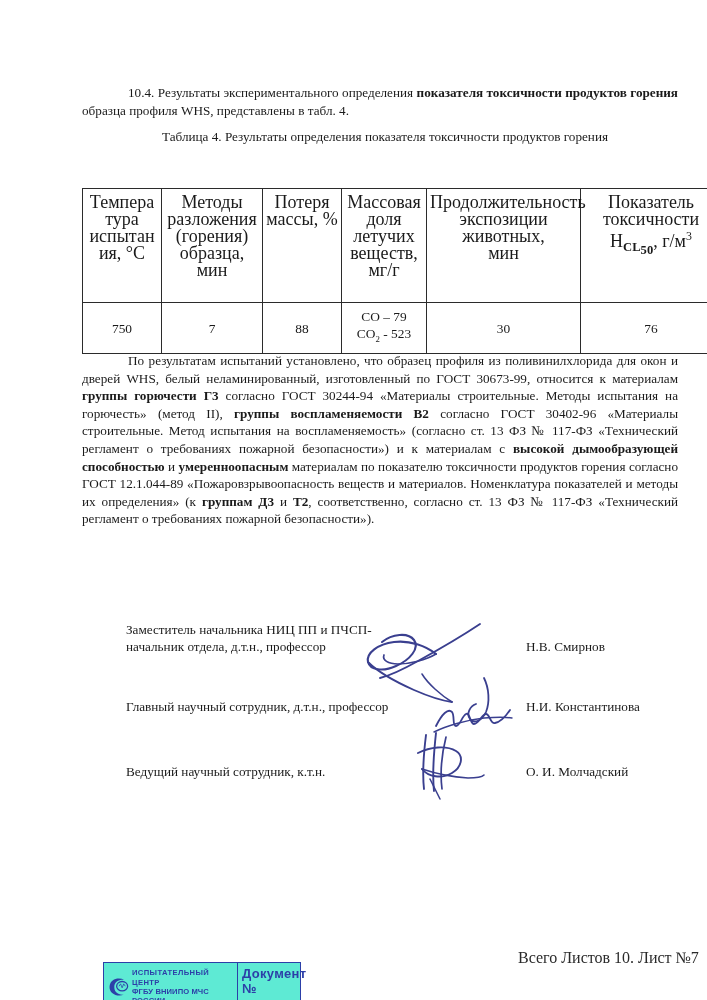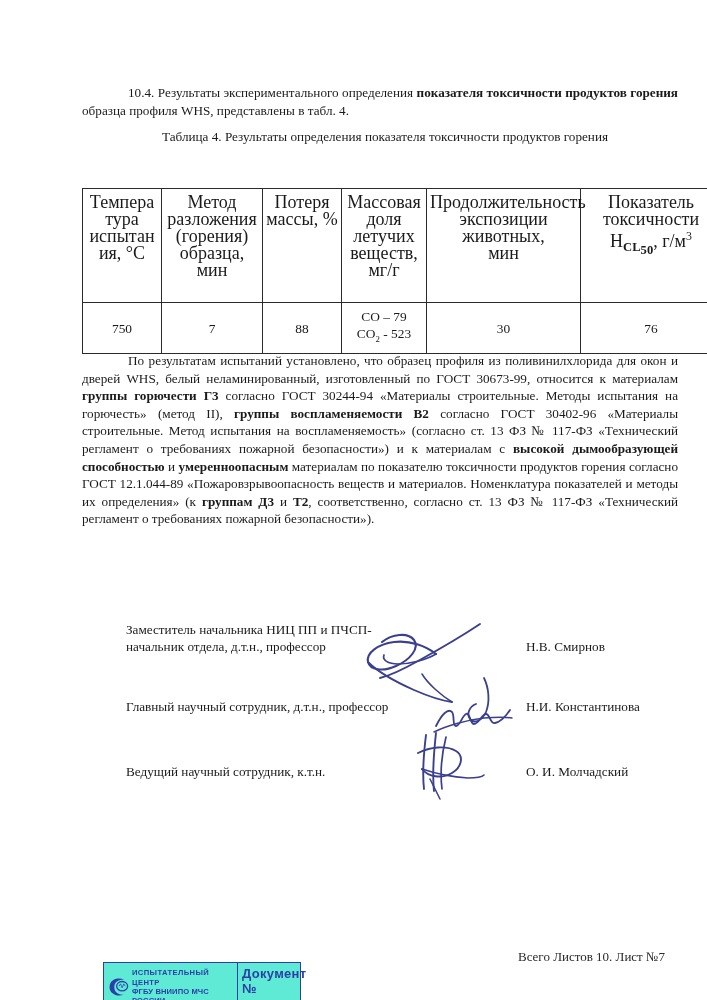--- a/index.html
+++ b/index.html
@@ -125,21 +125,21 @@
   }
   #ink1 { left: 352px; top: 572px; }
   #ink2 { left: 432px; top: 628px; }
   #ink3 { left: 412px; top: 683px; }
 
   
   #footer-note {
     position: absolute;
     left: 518px;
     top: 901px;
-    font-size: 13px;
+    font-size: 16px;
     color: #2a2a2a;
     white-space: nowrap;
   }
 
   
   #stamp {
     position: absolute;
     left: 103px;
     top: 914px;
     width: 198px;
@@ -201,21 +201,21 @@
   <div class="para indent" id="table-caption">Таблица 4. Результаты определения показателя токсичности продуктов горения</div>
 
   <div class="tbl-wrap">
     <table class="data">
       <tbody>
         <tr class="head">
           <td class="c1 nowrapline">Темпера
 тура
 испытан
 ия, °С</td>
-          <td class="c2 nowrapline">Метод
+          <td class="c2 nowrapline">Методы
 разложения
 (горения)
 образца,
 мин</td>
           <td class="c3 nowrapline">Потеря
 массы, %</td>
           <td class="c4 nowrapline">Массовая
 доля
 летучих
 веществ,

